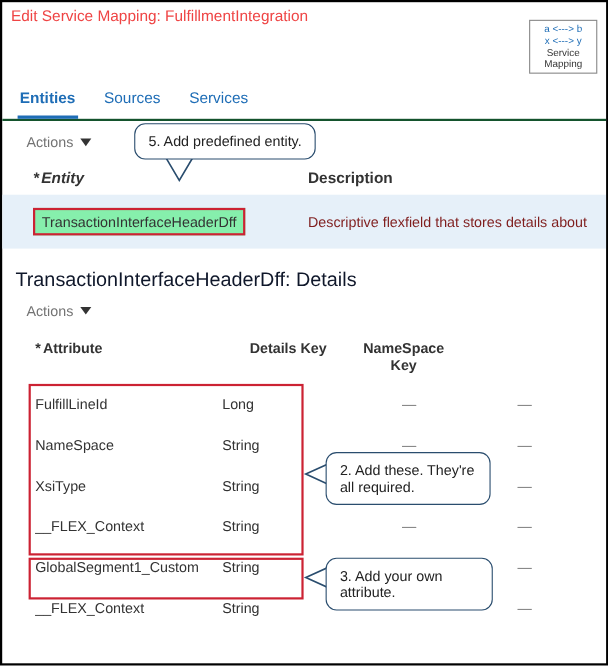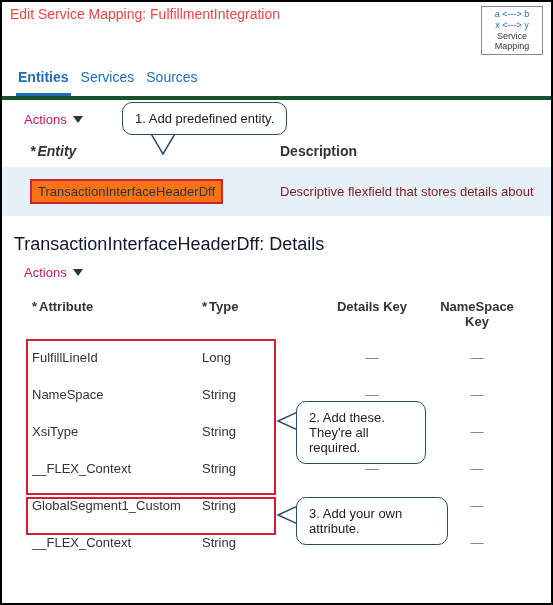--- a/index.html
+++ b/index.html
@@ -1,46 +1,46 @@
 <!DOCTYPE html>
 <html><head>
 <meta charset="utf-8">
 <style>
   * { box-sizing: border-box; margin: 0; padding: 0; }
   body { font-family: Arial, Helvetica, sans-serif; font-size: 13px; color: #333; background: #fff; width: 553px; }
   .frame { border: 2px solid #000; width: 553px; height: 605px; overflow: hidden; position: relative; }
   
   .header { display: flex; align-items: flex-start; padding: 4px 8px 0 8px; }
   .title { font-size: 14px; font-weight: 400; color: #ef4444; flex: 1; }
-  .badge { border: 1px solid #888; padding: 2px 4px; font-size: 9px; text-align: center; width: 62px; line-height: 1.2; }
+  .badge { border: 1px solid #888; padding: 2px 4px; font-size: 9px; text-align: center; width: 62px; line-height: 1.2; margin-top: 12px; }
   .badge-color { color: #1e6db6; }
   
-  .tabs { display: flex; gap: 8px; padding: 8px 8px 0 14px; border-bottom: 4px solid #14532d; }
+  .tabs { display: flex; gap: 22px; padding: 8px 8px 0 14px; border-bottom: 2px solid #14532d; }
   .tab { padding: 6px 2px 8px 2px; font-size: 14px; color: #1e6db6; cursor: pointer; }
   .tab.active { color: #1e6db6; font-weight: 600; border-bottom: 3px solid #1e6db6; }
   
   .actions-row { display: flex; align-items: center; padding: 12px 8px 8px 22px; position: relative; }
-  .actions-btn { font-size: 13px; color: #be185d; display: inline-flex; align-items: center; cursor: pointer; }
+  .actions-btn { font-size: 13px; color: #737373; display: inline-flex; align-items: center; cursor: pointer; }
   .tri { display: inline-block; margin-left: 6px; width: 0; height: 0; border-left: 5px solid transparent; border-right: 5px solid transparent; border-top: 7px solid #333; }
   
   .callout { position: absolute; background: #fff; border: 1.5px solid #2a4d6e; border-radius: 10px; padding: 8px 12px; font-size: 13px; color: #222; z-index: 5; }
   .ptr-down-left { position: absolute; width: 26px; height: 26px; }
   .ptr-down-left svg { width: 100%; height: 100%; }
   .ptr-left { position: absolute; width: 26px; height: 20px; }
   .ptr-left svg { width: 100%; height: 100%; }
   
   .entity-head { display: flex; padding: 8px 0 8px 28px; font-weight: 700; font-size: 14px; }
   .entity-head .c1 { width: 250px; font-style: italic; }
   .entity-head .c2 { flex: 1; }
   .star { color: #333; margin-right: 2px; }
   
   .entity-row { display: flex; background: #e6f0f9; padding: 12px 0 12px 28px; align-items: center; }
   .entity-row .c1 { width: 250px; }
   .entity-row .c2 { flex: 1; color: #7f1d1d; overflow: hidden; white-space: nowrap; }
-  .redbox { border: 2px solid #c23; padding: 3px 6px; display: inline-block; background: #f97316; }
+  .redbox { border: 2px solid #c23; padding: 3px 6px; display: inline-block; background: #86efac; }
   
   .details-title { font-size: 18px; padding: 18px 8px 6px 12px; color: #0f172a; }
   
   .attr-head { display: flex; padding: 10px 0 10px 30px; font-weight: 700; border-top: 1px solid transparent; }
   .attr-head .a1 { width: 170px; }
   .attr-head .a2 { width: 110px; }
   .attr-head .a3 { width: 120px; text-align: center; }
   .attr-head .a4 { width: 90px; text-align: center; }
   
   .attr-rows { position: relative; }
@@ -61,31 +61,31 @@
     <div class="title">Edit Service Mapping: FulfillmentIntegration</div>
     <div class="badge">
       <div class="badge-color">a &lt;---&gt; b</div>
       <div class="badge-color">x &lt;---&gt; y</div>
       <div>Service Mapping</div>
     </div>
   </div>
 
   <div class="tabs">
     <div class="tab active">Entities</div>
+    <div class="tab">Sources</div>
     <div class="tab">Services</div>
-    <div class="tab">Sources</div>
   </div>
 
   <div class="actions-row">
     <div class="actions-btn">
       <span>Actions</span>
       <span class="tri"></span>
     </div>
     <div class="callout" style="left:120px; top:2px;">
-      <span>1. Add predefined entity.</span>
+      <span>5. Add predefined entity.</span>
     </div>
     <div class="ptr-down-left" style="left:148px; top:32px;">
       <svg viewBox="0 0 26 26">
           <polyline points="0,0 13,22 26,0" fill="#fff" stroke="#2a4d6e" stroke-width="1.5"></polyline>
         </svg>
     </div>
   </div>
 
   <div class="entity-head">
     <div class="c1"><span class="star">*</span><span>Entity</span></div>
@@ -103,30 +103,29 @@
 
   <div class="actions-row" style="padding-top:4px;">
     <div class="actions-btn">
       <span>Actions</span>
       <span class="tri"></span>
     </div>
   </div>
 
   <div class="attr-head">
     <div class="a1"><span class="star">*</span><span>Attribute</span></div>
-    <div class="a2"><span class="star">*</span><span>Type</span></div>
     <div class="a3">Details Key</div>
     <div class="a4">NameSpace Key</div>
   </div>
 
   <div class="attr-rows">
     <div class="group-box-1"></div>
     <div class="group-box-2"></div>
 
-    <div class="callout" style="left:294px; top:62px; width:130px;">
+    <div class="callout" style="left:294px; top:62px; width:150px;">
       <span>2. Add these. They're all required.</span>
     </div>
     <div class="ptr-left" style="left:272px; top:72px;">
       <svg viewBox="0 0 26 20">
           <polyline points="26,0 4,10 26,20" fill="#fff" stroke="#2a4d6e" stroke-width="1.5"></polyline>
         </svg>
     </div>
 
     <div class="callout" style="left:294px; top:158px; width:152px;">
       <span>3. Add your own attribute.</span>

